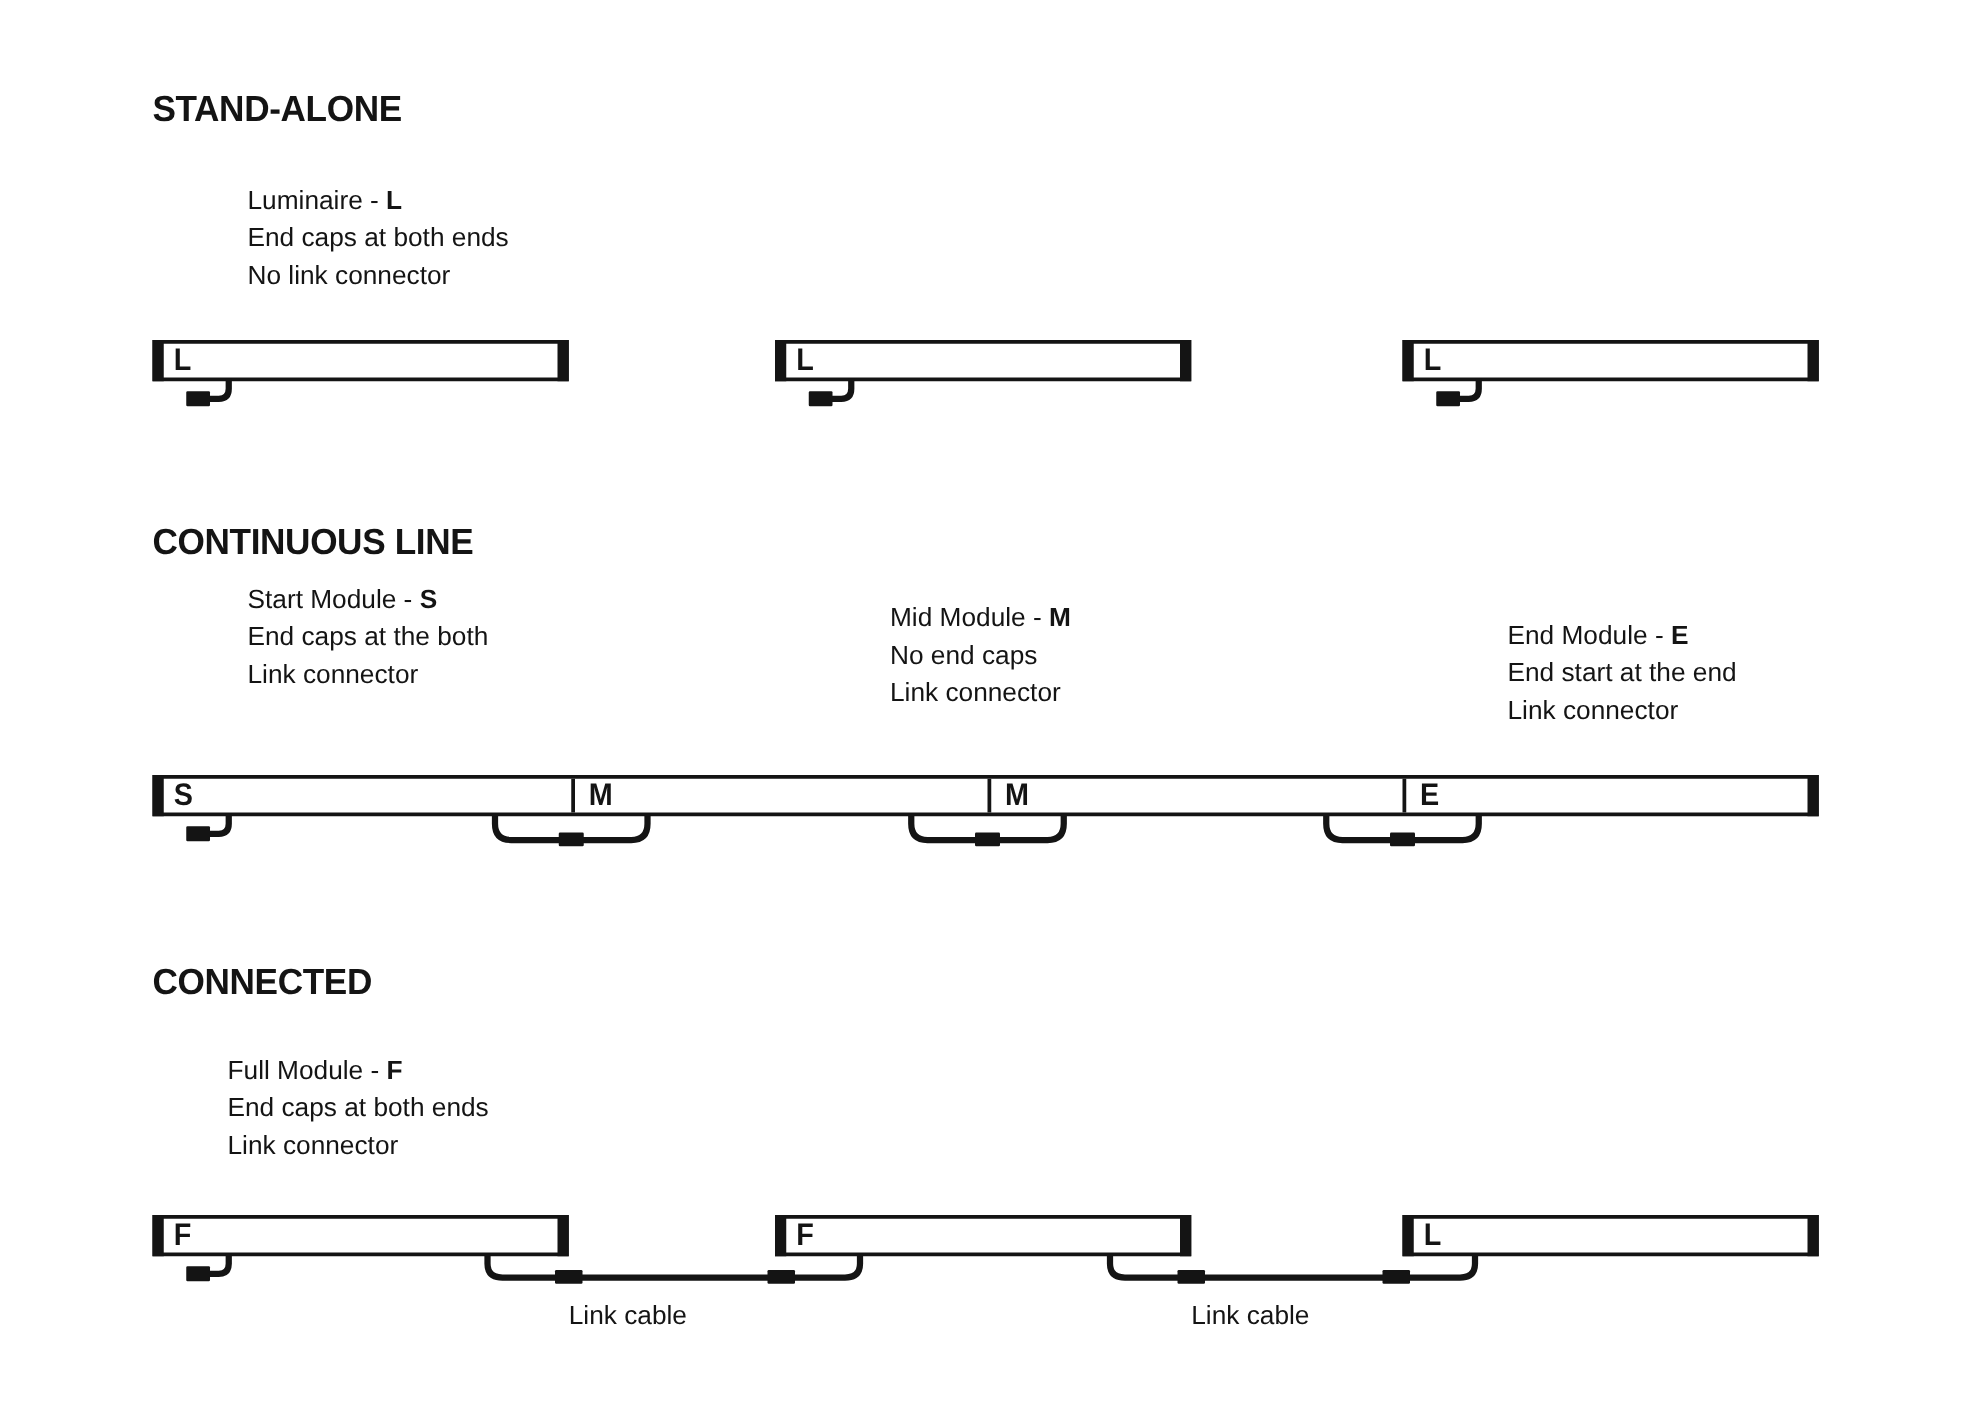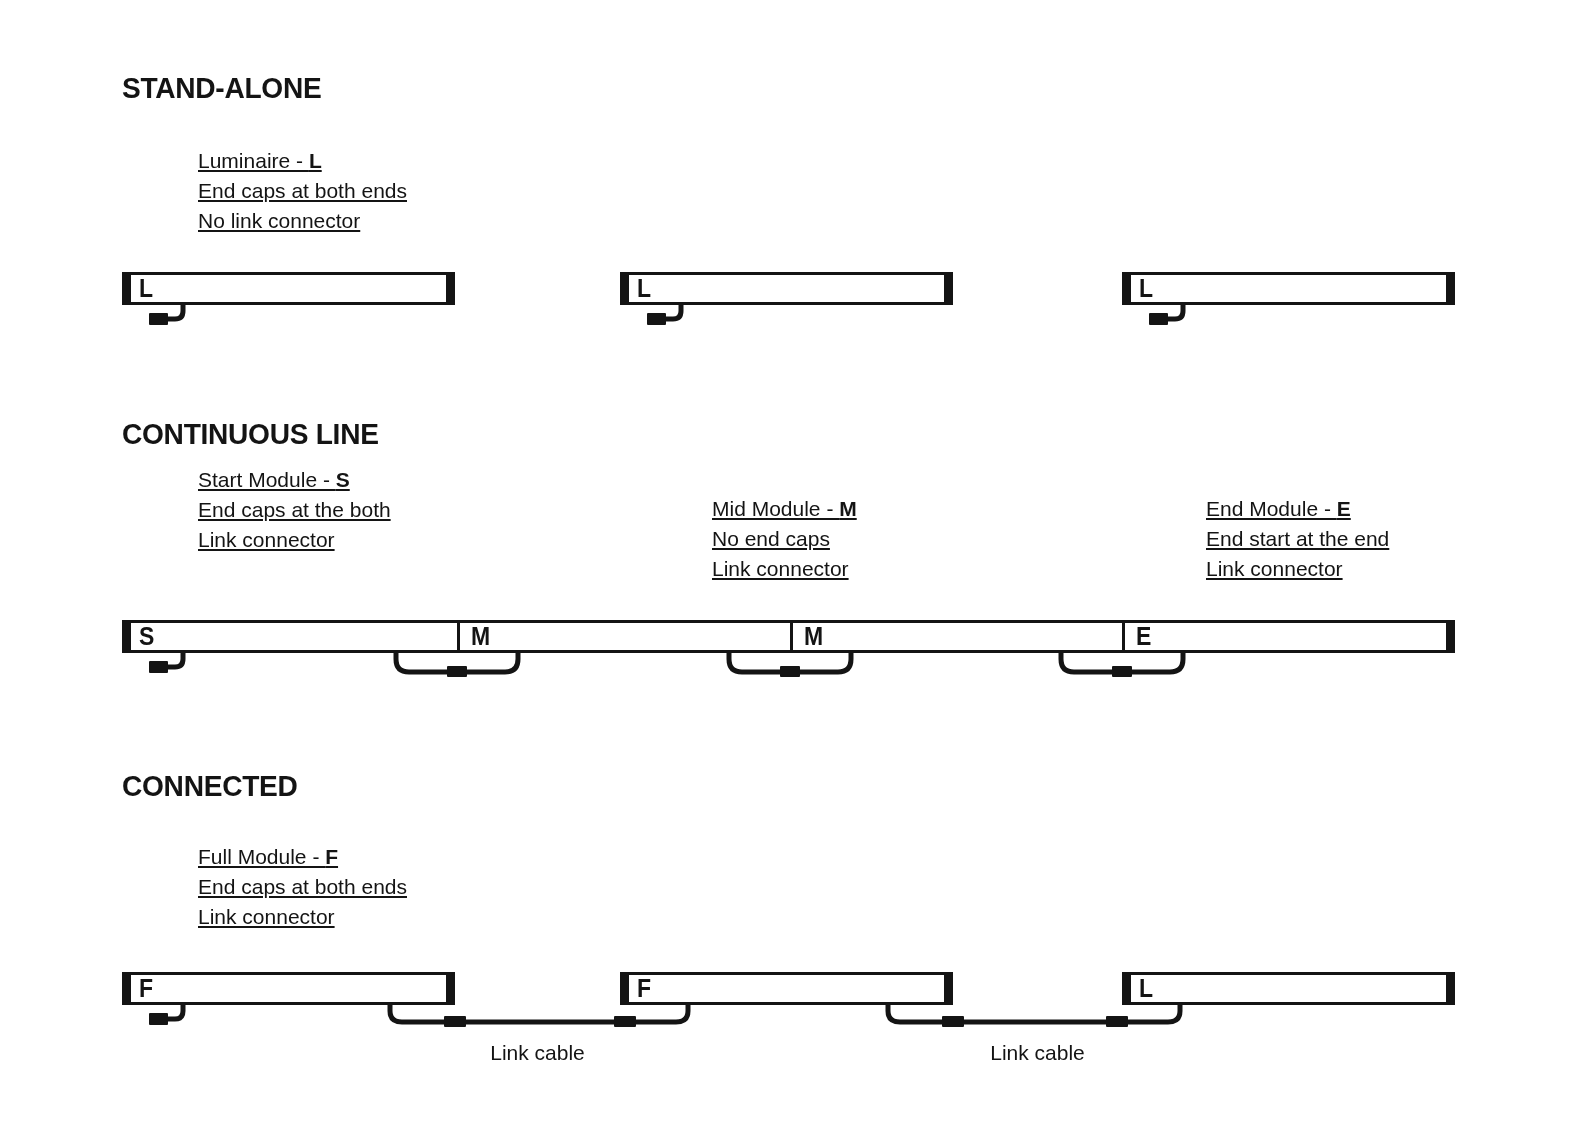--- a/index.html
+++ b/index.html
@@ -4,35 +4,35 @@
 <style>
   html,body{margin:0;padding:0;background:#ffffff;}
   .canvas{
     position:relative;width:1582px;height:1136px;background:#ffffff;
     font-family:"Liberation Sans","DejaVu Sans",sans-serif;color:#141414;overflow:hidden;
   }
   .title{
     position:absolute;margin:0;font-size:29px;font-weight:bold;letter-spacing:-.3px;
     transform:scaleX(.97);transform-origin:left top;white-space:nowrap;
   }
-  .desc{position:absolute;font-size:21px;line-height:30px;white-space:nowrap;text-decoration:underline;}
+  .desc{position:absolute;font-size:21px;line-height:30px;white-space:nowrap;}
   .b{font-weight:bold;}
   .bar{position:absolute;height:33px;border:3px solid #141414;background:#ffffff;box-sizing:border-box;}
   .cap{position:absolute;top:-3px;width:9px;height:33px;background:#141414;}
   .capL{left:-3px;}
   .capR{right:-3px;}
   .divider{position:absolute;top:0;bottom:0;width:3px;background:#141414;}
   .blabel{
     position:absolute;top:50%;font-size:25px;font-weight:bold;line-height:1;
     transform:translateY(-52%) scaleX(.92);transform-origin:left center;
   }
   .cable{position:absolute;}
   .wire{fill:none;stroke:#141414;stroke-width:5;}
   .plug{fill:#141414;}
-  .linklabel{position:absolute;font-size:21px;line-height:26px;text-align:center;}
+  .linklabel{position:absolute;font-size:21px;line-height:26px;text-align:left;}
 </style>
 </head>
 <body>
 
 <div class="canvas">
 
   <h2 class="title" style="left:122px;top:72px">STAND-ALONE</h2>
 
   <div class="desc" style="left:198px;top:146px">
     <div><span>Luminaire - </span><span class="b">L</span></div>
@@ -71,21 +71,21 @@
   </svg>
 
   <h2 class="title" style="left:122px;top:418px">CONTINUOUS LINE</h2>
 
   <div class="desc" style="left:198px;top:465px">
     <div><span>Start Module - </span><span class="b">S</span></div>
     <div>End caps at the both</div>
     <div>Link connector</div>
   </div>
 
-  <div class="desc" style="left:712px;top:494px">
+  <div class="desc" style="left:712px;top:480px">
     <div><span>Mid Module - </span><span class="b">M</span></div>
     <div>No end caps</div>
     <div>Link connector</div>
   </div>
 
   <div class="desc" style="left:1206px;top:494px">
     <div><span>End Module - </span><span class="b">E</span></div>
     <div>End start at the end</div>
     <div>Link connector</div>
   </div>
@@ -114,21 +114,21 @@
     <path class="wire" d="M9,0 V7 Q9,20 22,20 H118 Q131,20 131,7 V0"></path>
     <rect class="plug" x="60" y="14" width="20" height="11" rx="1"></rect>
   </svg>
   <svg class="cable" style="left:1052px;top:652px" width="140" height="32" viewBox="0 0 140 32">
     <path class="wire" d="M9,0 V7 Q9,20 22,20 H118 Q131,20 131,7 V0"></path>
     <rect class="plug" x="60" y="14" width="20" height="11" rx="1"></rect>
   </svg>
 
   <h2 class="title" style="left:122px;top:770px">CONNECTED</h2>
 
-  <div class="desc" style="left:198px;top:842px">
+  <div class="desc" style="left:182px;top:842px">
     <div><span>Full Module - </span><span class="b">F</span></div>
     <div>End caps at both ends</div>
     <div>Link connector</div>
   </div>
 
   <div class="bar" style="left:122px;top:972px;width:333px">
     <span class="cap capL"></span>
     <span class="cap capR"></span>
     <span class="blabel" style="left:14px">F</span>
   </div>

